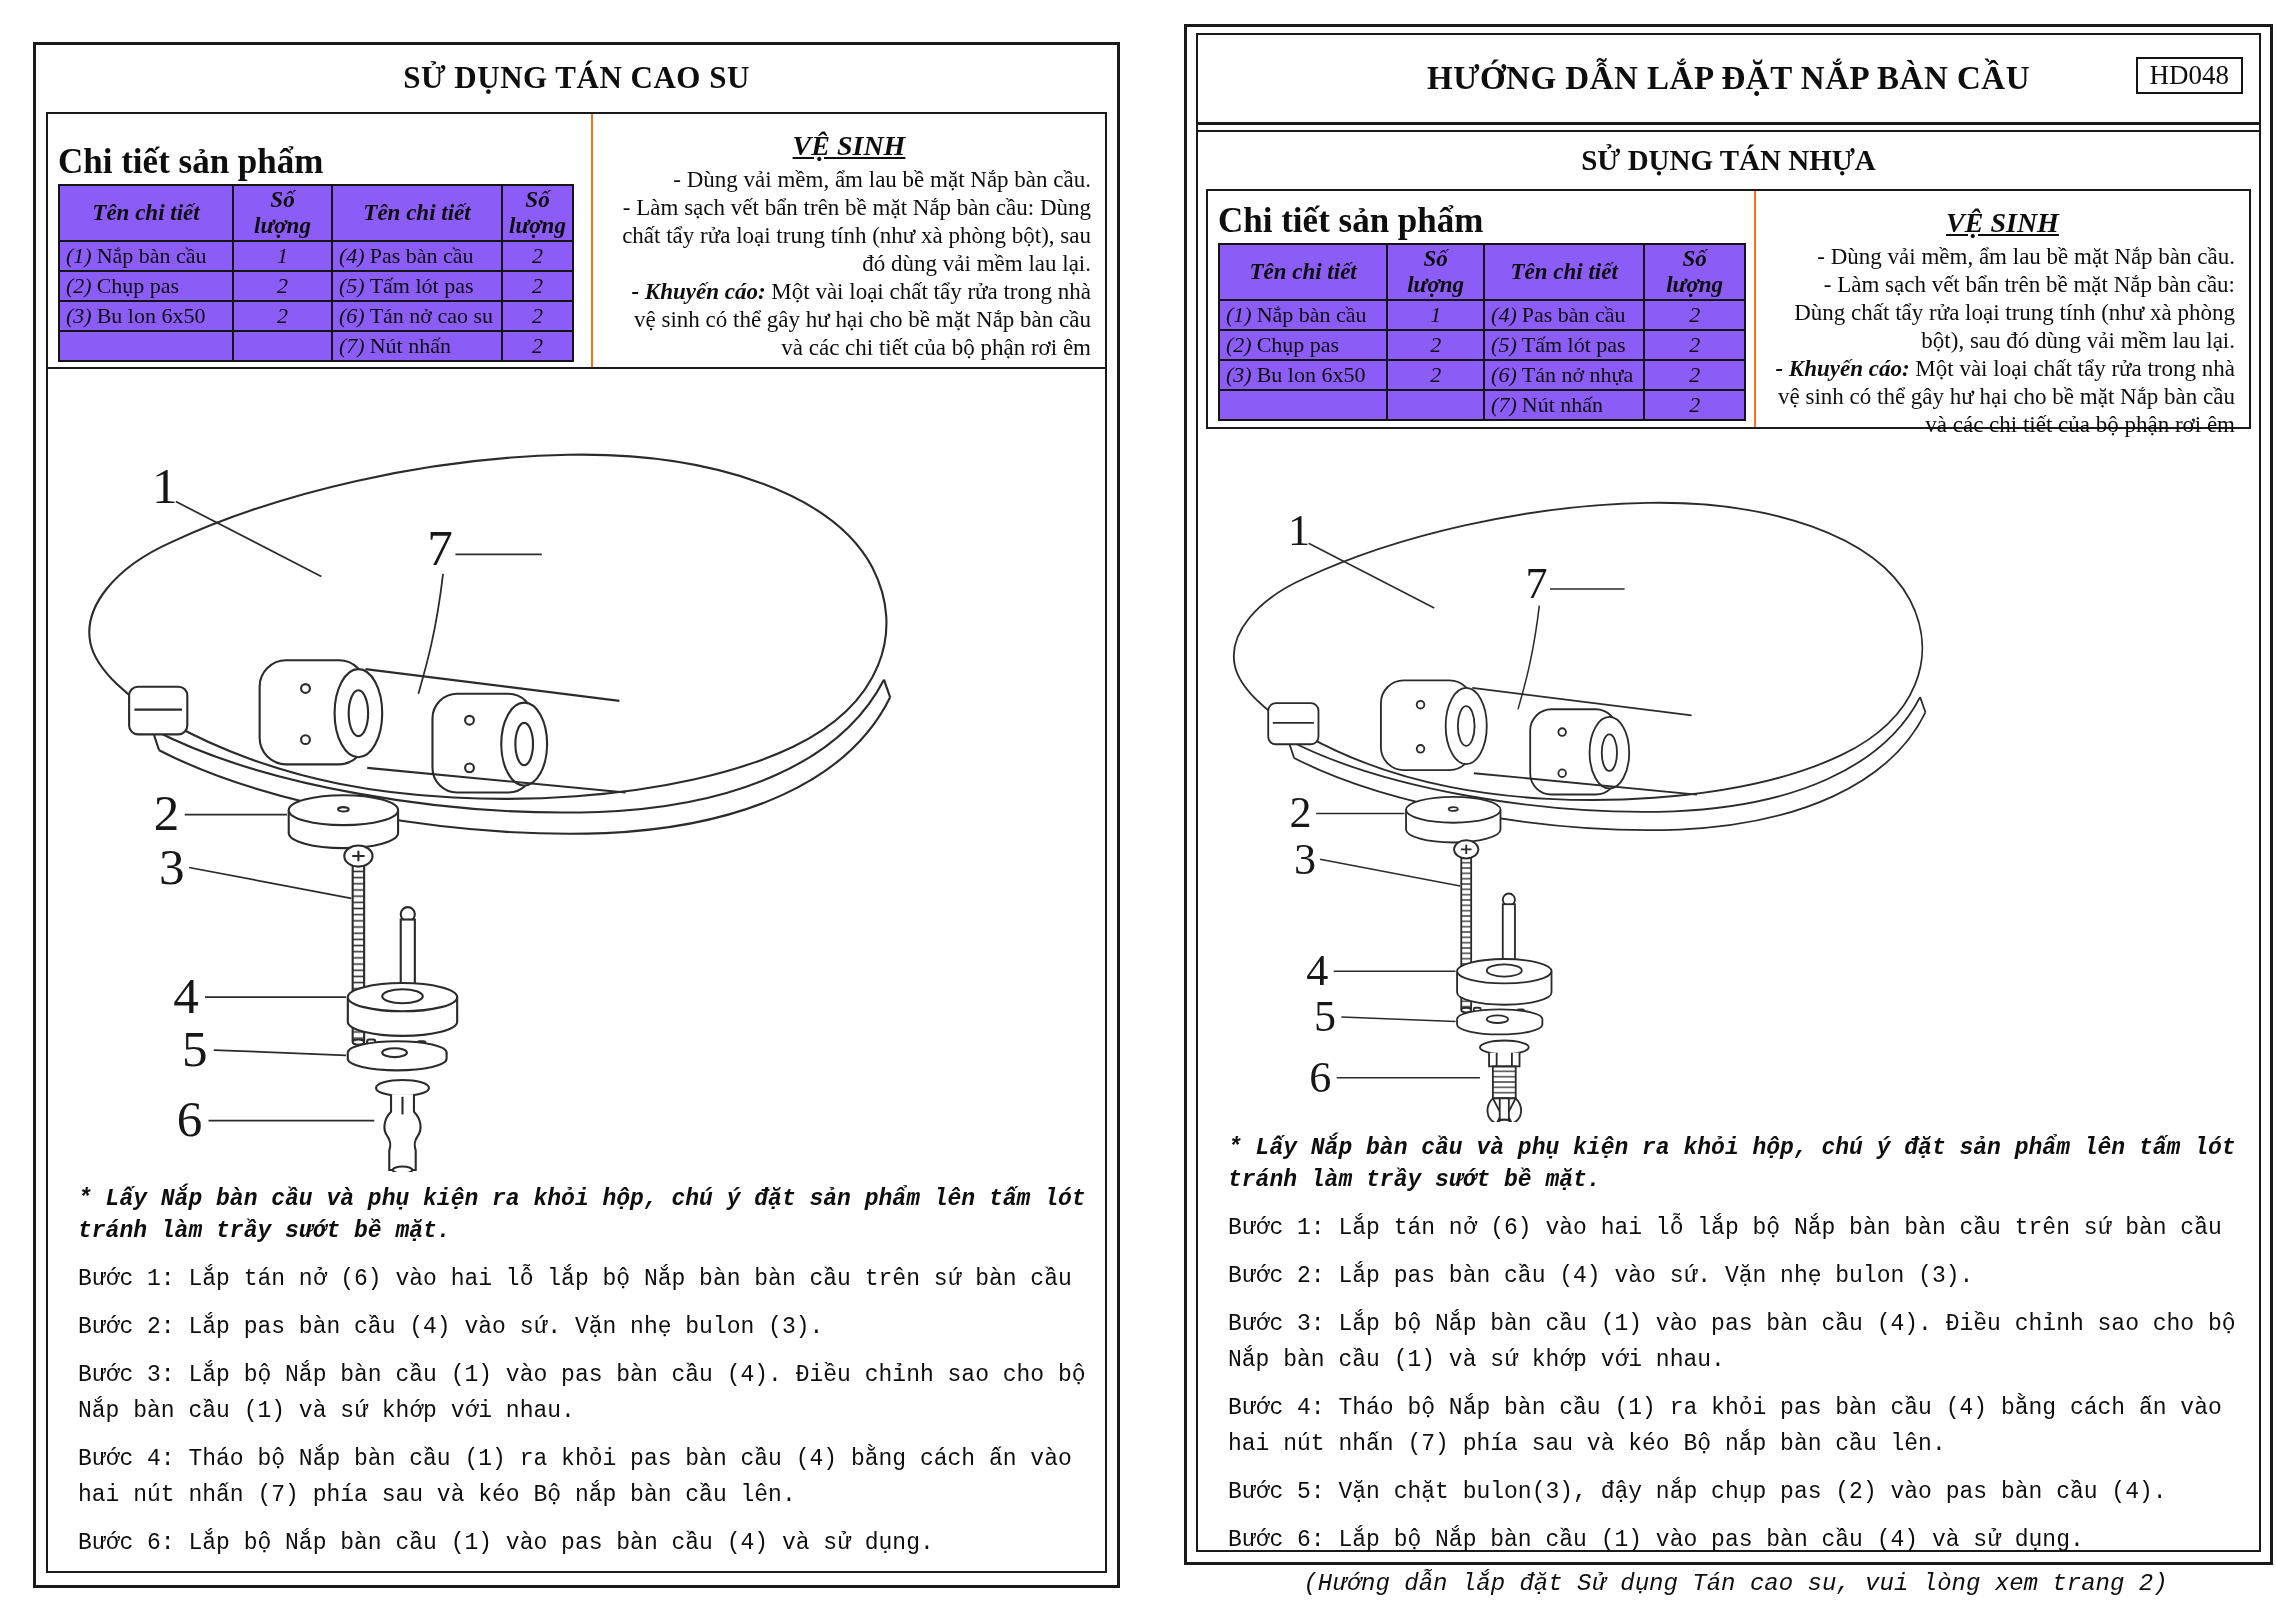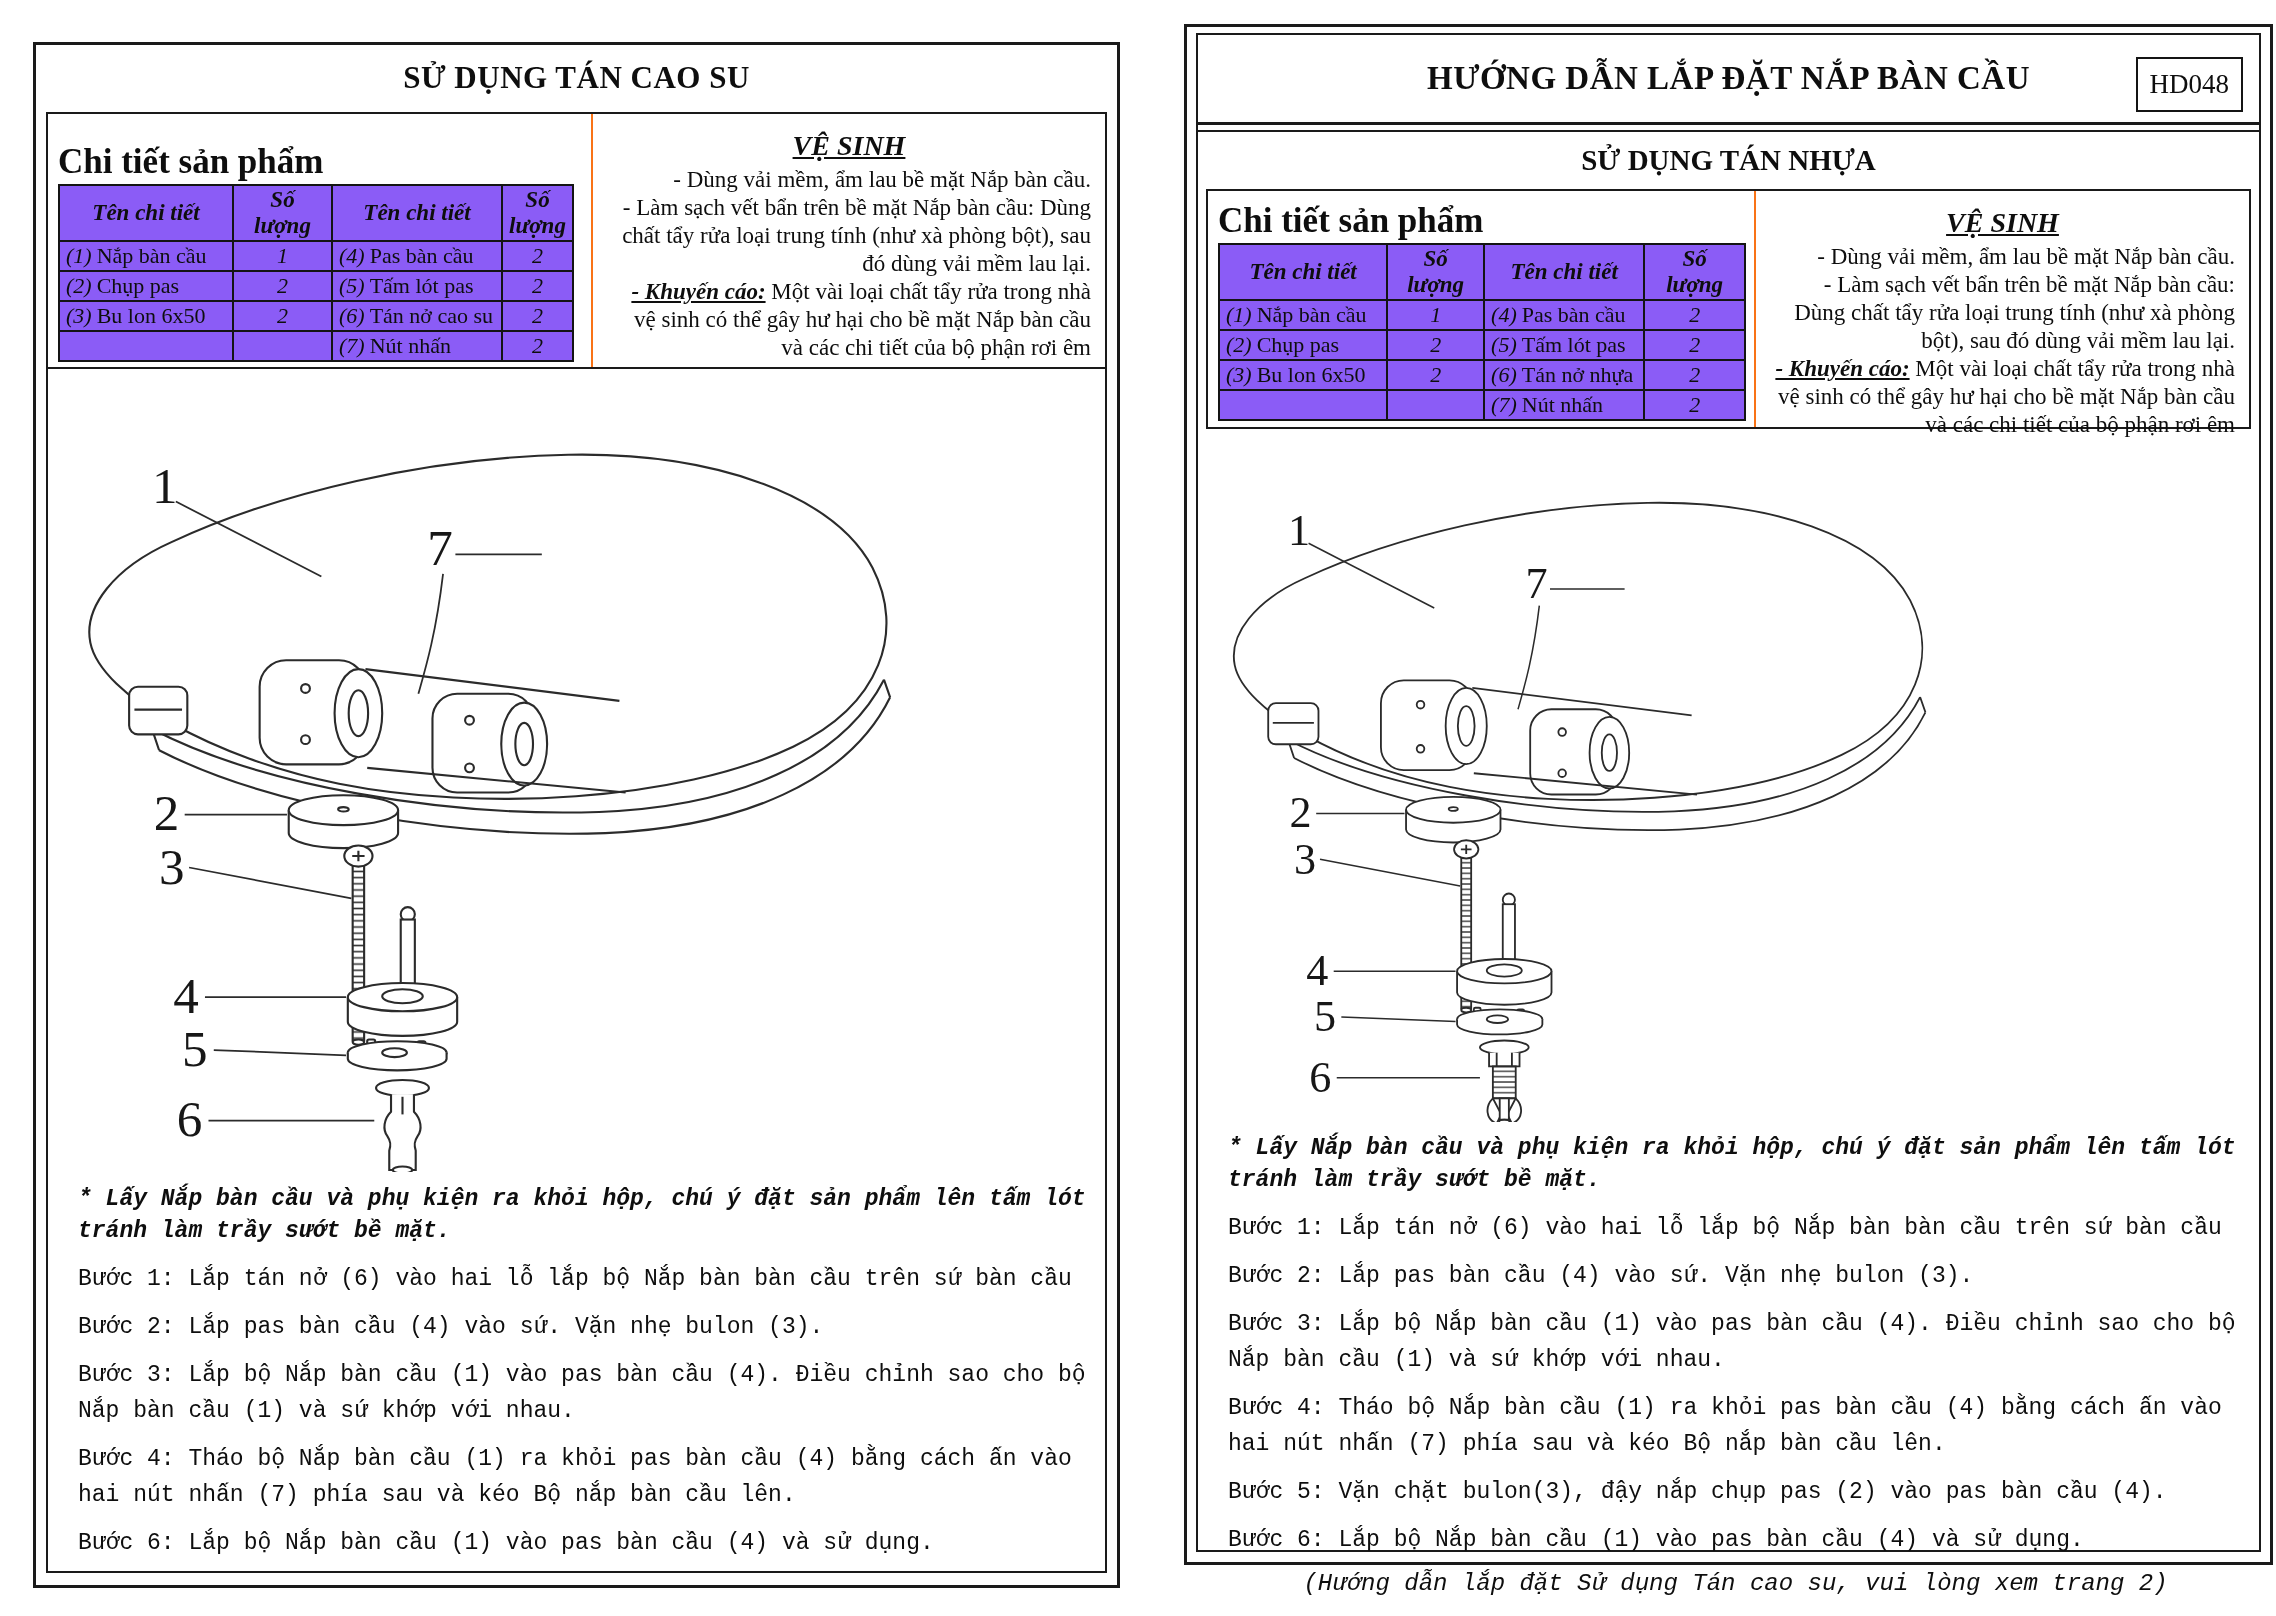--- a/index.html
+++ b/index.html
@@ -19,31 +19,31 @@
   table.parts{border-collapse:collapse;background:#8b5cf6;}
   table.parts th,table.parts td{border:2px solid #141414;padding:1px 6px;}
   table.parts th{font-style:italic;font-weight:bold;text-align:center;font-size:23px;height:51px;}
   table.parts td{font-size:22px;height:26px;}
   td.qty{text-align:center;font-style:italic;}
   .pn{font-style:italic;margin-right:5px;}
   .cell-vesinh{flex:1;border-left:2px solid #f97316;padding:4px 14px 0 14px;box-sizing:border-box;}
   .vs-head{text-align:center;font-weight:bold;font-style:italic;text-decoration:underline;
            font-size:28px;margin:12px 0 4px 0;}
   .vs-line{font-size:23px;line-height:28px;text-align:right;}
-  .vs-warn-label{font-style:italic;font-weight:bold;text-decoration:underline;margin-top:24px;}
+  .vs-warn-label{font-style:italic;font-weight:bold;margin-top:24px;}
   .diagram{overflow:hidden;}
   .lp-diagram{height:804px;}
   .steps{padding:2px 16px 0 30px;font-size:23px;overflow:hidden;font-family:Liberation Mono, monospace;}
   .step-intro{font-weight:bold;font-style:italic;font-size:23px;margin:8px 0 14px 0;line-height:32px;}
   .step{margin:0 0 12px 0;line-height:36px;}
   
   .rp-inner{position:absolute;left:9px;right:9px;top:6px;bottom:10px;border:2px solid #1a1a1a;}
   .rp-titlebar{position:relative;height:87px;display:flex;align-items:center;justify-content:center;}
   .rp-title{font-weight:bold;font-size:33px;letter-spacing:0.5px;}
-  .hd-box{position:absolute;right:16px;top:22px;border:2px solid #141414;padding:10px 12px;
+  .hd-box{position:absolute;right:16px;top:22px;border:2px solid #141414;padding:1px 12px;
           font-size:27px;}
   .dbl-rule{height:5px;border-top:3px solid #1a1a1a;border-bottom:2px solid #1a1a1a;}
   .rp-subtitle{height:57px;display:flex;align-items:center;justify-content:center;
                font-weight:bold;font-size:29px;}
   .rp-contentbox{margin:0 8px;border:2px solid #1a1a1a;display:flex;height:236px;}
   .rp-contentbox .cell-parts{width:546px;padding-top:0;}
   .rp-contentbox .parts-heading{margin-top:10px;}
   .rp-diagram{height:693px;}
   .rp-note{text-align:center;font-style:italic;font-size:24px;margin-top:2px;}
   svg text{font-family:"Liberation Serif","DejaVu Serif",serif;}

